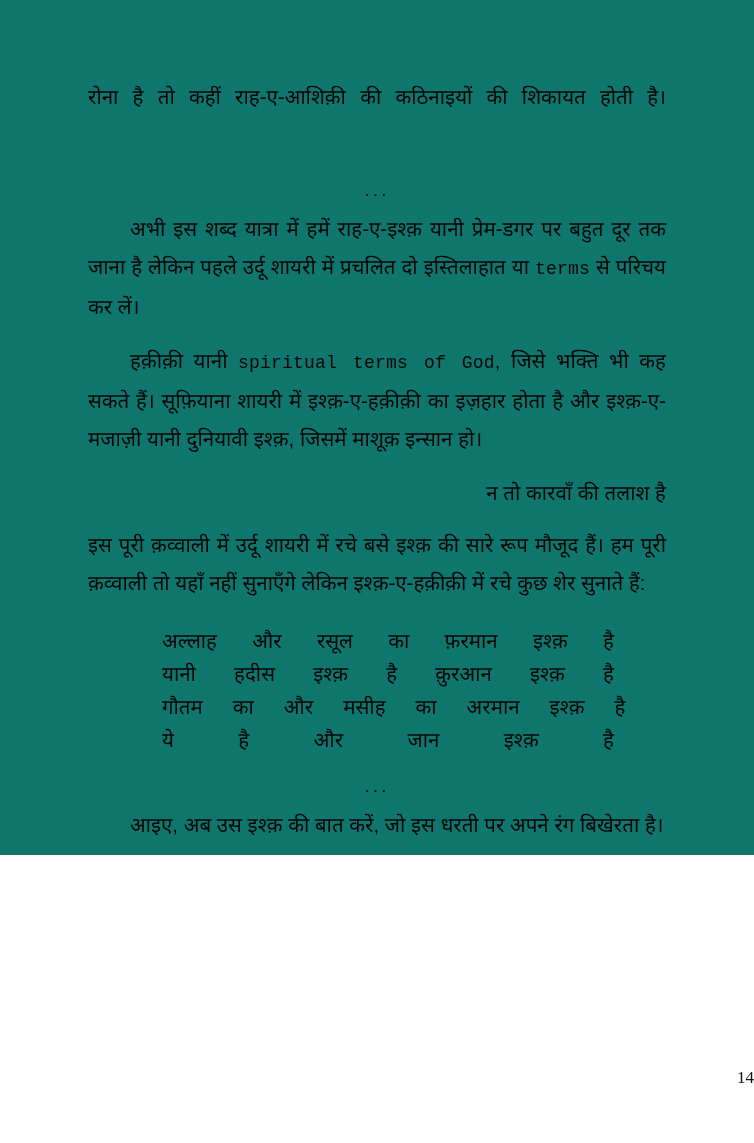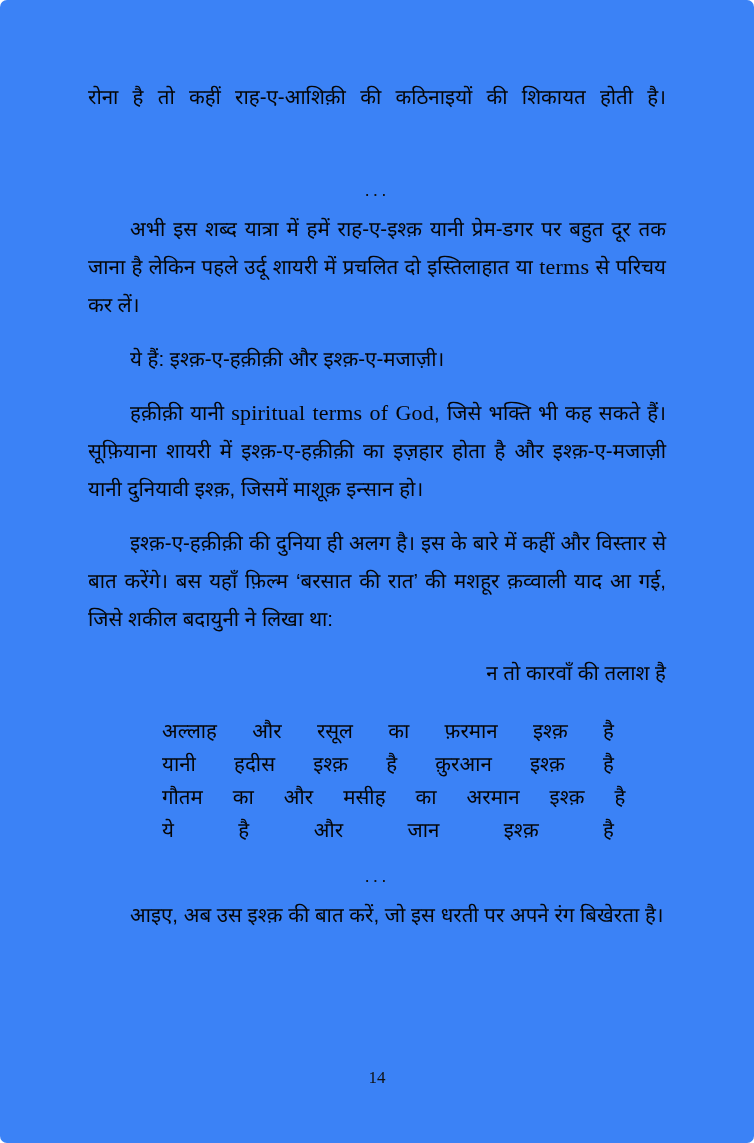--- a/index.html
+++ b/index.html
@@ -13,23 +13,22 @@
     position: relative;
     font-family: "Liberation Sans", "DejaVu Sans", sans-serif;
     color: #000000;
     overflow: hidden;
   }
 
   #page {
     position: absolute;
     left: 0; top: 0;
     width: 754px;
-    height: 1143px;
-    background: #3b82f6;
-    border-radius: 7px;
+    height: 855px;
+    background: #0f766e;
   }
 
   .text-block {
     position: absolute;
     left: 88px;
     top: 78px;
     width: 578px;
   }
 
   
@@ -51,22 +50,22 @@
   
   .para.force-just::after {
     content: "";
     display: inline-block;
     width: 100%;
     height: 0;
   }
 
   
   .latin {
-    font-family: Liberation Serif, serif;
-    font-size: 22px;
+    font-family: Liberation Mono, monospace;
+    font-size: 18px;
     letter-spacing: 0.2px;
   }
 
   
   .sep {
     text-align: center;
     margin: 0;
     padding: 0;
     height: 40px;
     line-height: 40px;
@@ -101,47 +100,46 @@
     gap: 30px;
   }
   .poem-line > span { display: inline-block; }
 
   
   .folio {
     position: absolute;
     left: 0;
     top: 1068px;
     width: 754px;
-    text-align: center;
+    text-align: right;
     font-family: "Liberation Serif", "DejaVu Serif", serif;
     font-size: 17px;
     color: #111111;
   }
 </style>
 </head>
 <body>
 
 <div id="page">
 
   <div class="text-block">
 
     <p class="para noindent force-just">रोना है तो कहीं राह-ए-आशिक़ी की कठिनाइयों की शिकायत होती है।</p>
 
     <div class="sep">...</div>
 
     <p class="para indent"><span>अभी इस शब्द यात्रा में हमें राह-ए-इश्क़ यानी प्रेम-डगर पर बहुत दूर तक जाना है लेकिन पहले उर्दू शायरी में प्रचलित दो इस्तिलाहात या </span><span class="latin">terms</span><span> से परिचय कर लें।</span></p>
 
-    <p class="para indent">ये हैं: इश्क़-ए-हक़ीक़ी और इश्क़-ए-मजाज़ी।</p>
 
     <p class="para indent"><span>हक़ीक़ी यानी </span><span class="latin">spiritual terms of God</span><span>, जिसे भक्ति भी कह सकते हैं। सूफ़ियाना शायरी में इश्क़-ए-हक़ीक़ी का इज़हार होता है और इश्क़-ए-मजाज़ी यानी दुनियावी इश्क़, जिसमें माशूक़ इन्सान हो।</span></p>
 
-    <p class="para indent">इश्क़-ए-हक़ीक़ी की दुनिया ही अलग है। इस के बारे में कहीं और विस्तार से बात करेंगे। बस यहाँ फ़िल्म ‘बरसात की रात’ की मशहूर क़व्वाली याद आ गई, जिसे शकील बदायुनी ने लिखा था:</p>
 
     <div class="verse-center">न तो कारवाँ की तलाश है</div>
 
+    <p class="para noindent">इस पूरी क़व्वाली में उर्दू शायरी में रचे बसे इश्क़ की सारे रूप मौजूद हैं। हम पूरी क़व्वाली तो यहाँ नहीं सुनाएँगे लेकिन इश्क़-ए-हक़ीक़ी में रचे कुछ शेर सुनाते हैं:</p>
 
     <div class="poem">
       <div class="poem-line">
           <span>अल्लाह</span>
           <span>और</span>
           <span>रसूल</span>
           <span>का</span>
           <span>फ़रमान</span>
           <span>इश्क़</span>
           <span>है</span>

